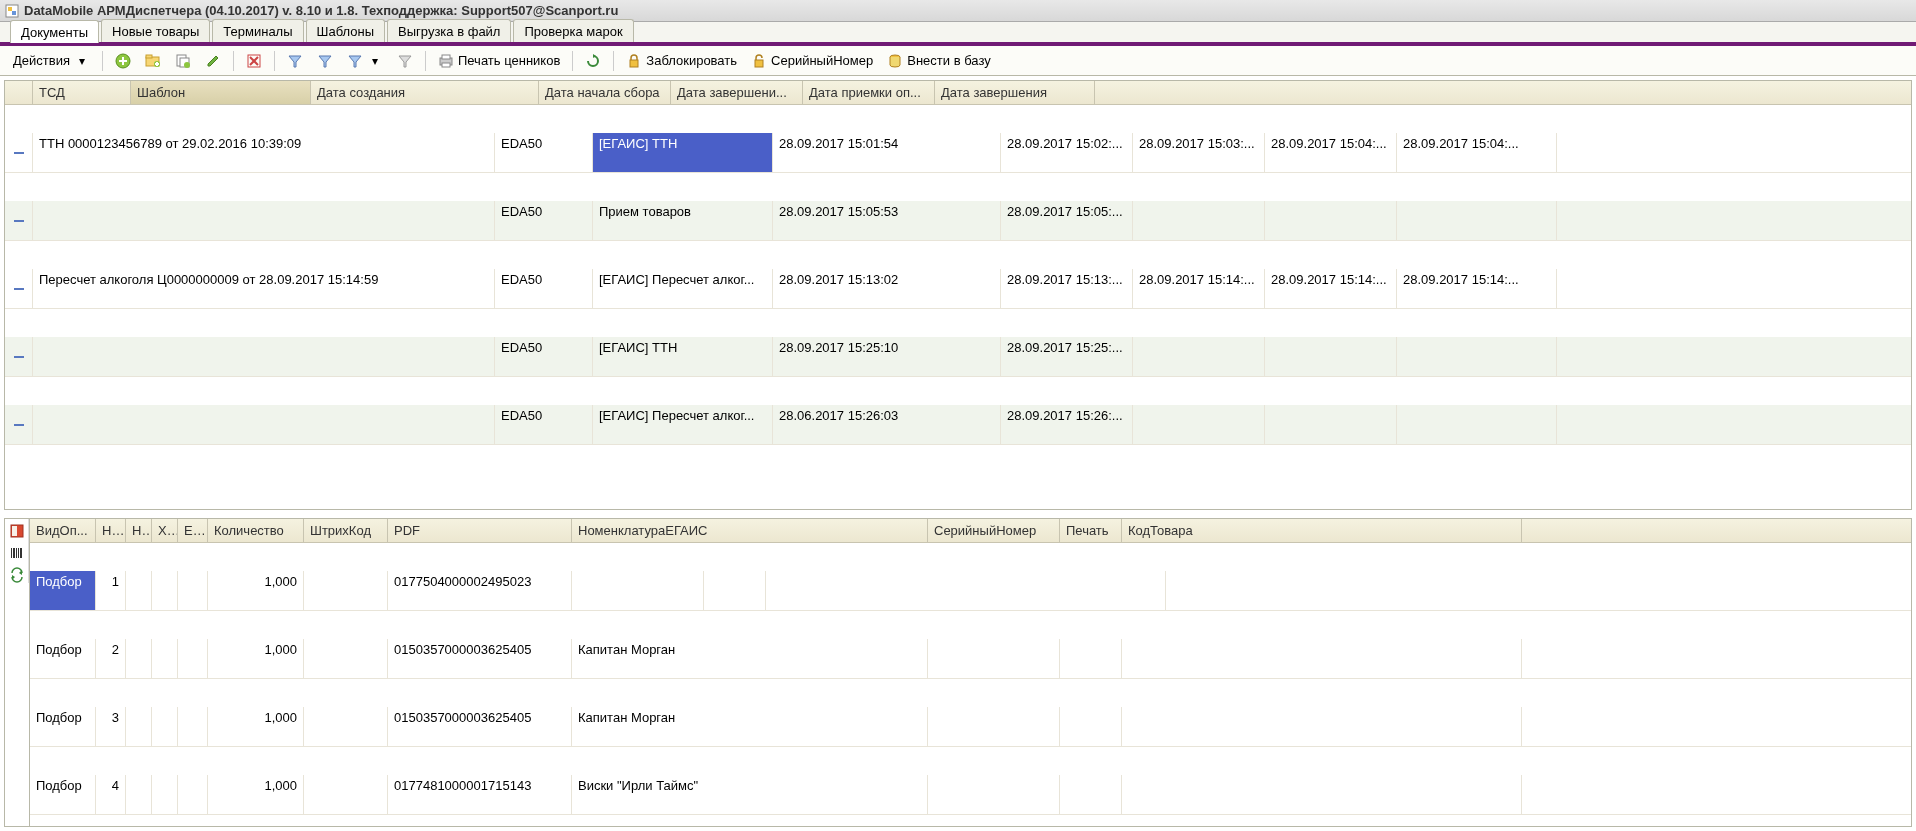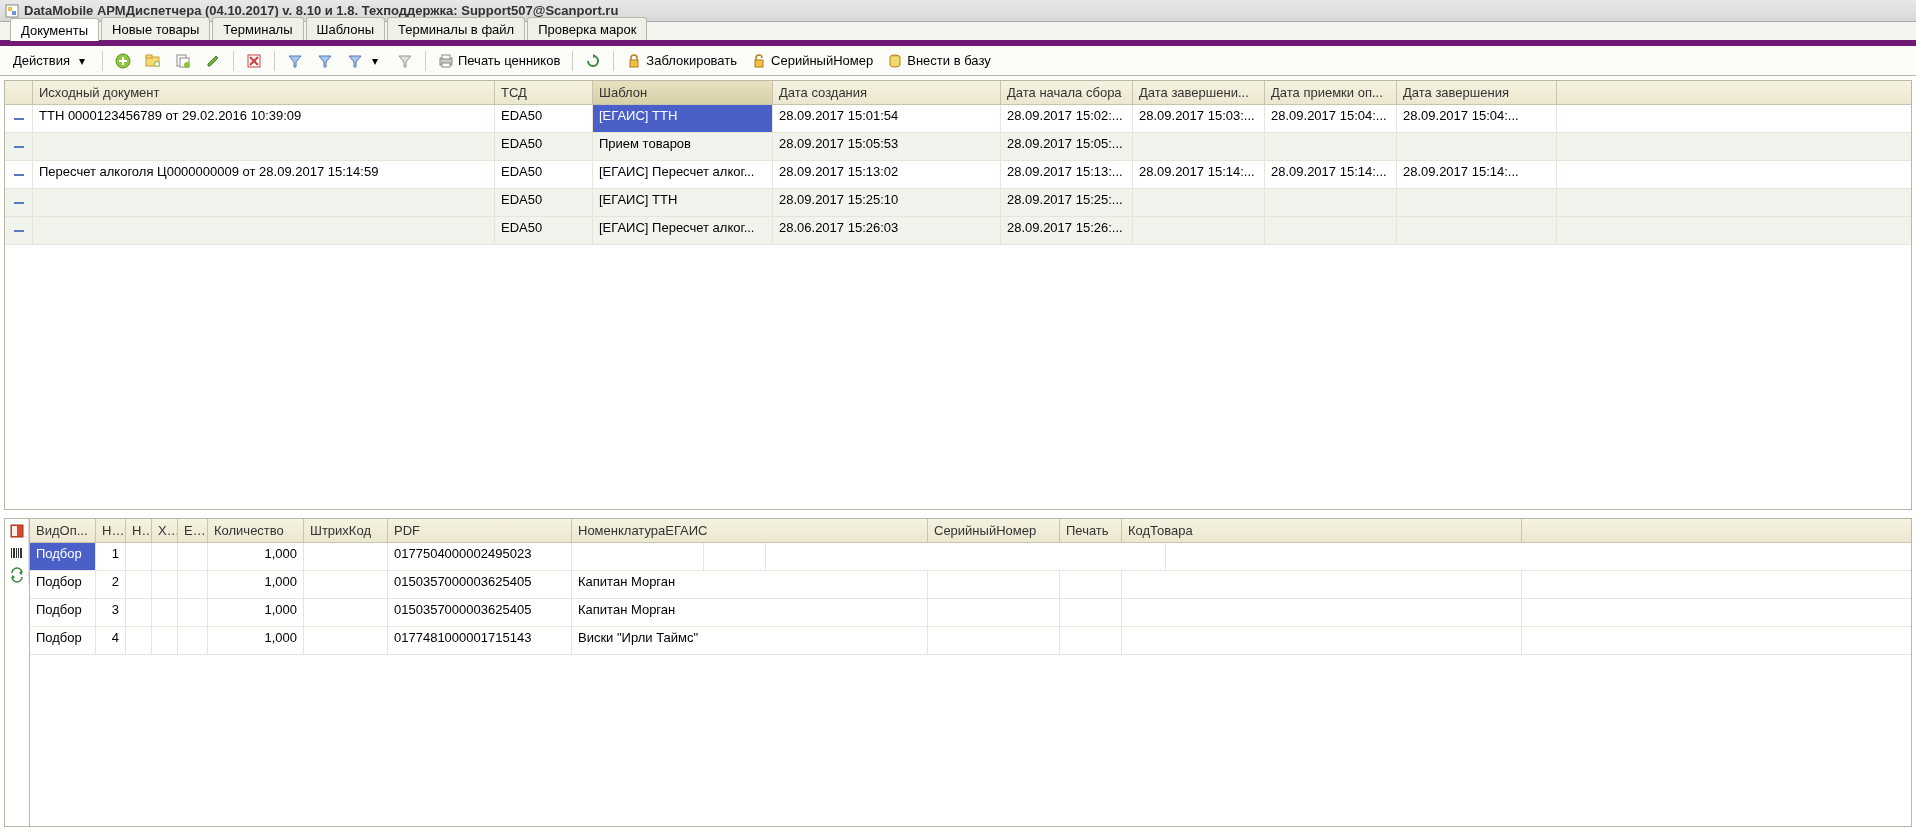--- a/index.html
+++ b/index.html
@@ -21,21 +21,21 @@
     font-weight: bold;
     font-size: 13px;
     color: #333;
   }
   .titlebar .icon {
     width: 16px; height: 16px; margin-right: 4px;
     display:inline-flex;align-items:center;justify-content:center;
   }
   .tabs {
     height: 24px;
-    border-bottom: 6px solid #701a75;
+    border-bottom: 4px solid #701a75;
     display: flex;
     align-items: flex-end;
     padding-left: 10px;
     background:#f5f5f0;
   }
   .tab {
     padding: 4px 10px 3px 10px;
     border: 1px solid #b8b8a8;
     border-bottom: none;
     margin-right: 2px;
@@ -99,22 +99,23 @@
     padding: 4px 6px;
     overflow: hidden;
     white-space: nowrap;
     text-overflow: ellipsis;
     font-size: 13px;
     color:#333;
   }
   .grid-body { overflow:auto; flex:1; background:#fff;}
   .grid-row {
     display: flex;
-    height: 28px;
+    height: 40px;
     border-bottom: 1px solid #e8e4d8;
+    margin-top: 28px;
   }
   .grid-row.alt { background: #f0f4ec; }
   .gb-cell {
     border-right: 1px solid #e8e4d8;
     padding: 3px 6px;
     overflow: hidden;
     white-space: nowrap;
     text-overflow: ellipsis;
     font-size: 13px;
   }
@@ -151,21 +152,21 @@
       </svg>
   </span>
   <span>DataMobile АРМДиспетчера (04.10.2017) v. 8.10 и 1.8. Техподдержка: Support507@Scanport.ru</span>
 </div>
 
 <div class="tabs" id="tabs">
     <div class="tab active">Документы</div>
     <div class="tab">Новые товары</div>
     <div class="tab">Терминалы</div>
     <div class="tab">Шаблоны</div>
-    <div class="tab">Терминалы в файл</div>
+    <div class="tab">Выгрузка в файл</div>
     <div class="tab">Проверка марок</div>
   </div>
 
 <div class="toolbar">
   <div class="tbtn">
     <span>Действия</span>
     <span class="ic">▾</span>
   </div>
   <div class="tsep"></div>
   <div class="tbtn">
@@ -292,21 +293,20 @@
       </span>
     <span>Внести в базу</span>
   </div>
 </div>
 
 <div class="main">
 
   <div class="grid-container upper">
     <div class="grid-header" id="upper-header">
         <div class="gh-cell" style="width: 28px;"></div>
-        <div class="gh-cell" style="width: 462px;">Исходный документ</div>
         <div class="gh-cell" style="width: 98px;">ТСД</div>
         <div class="gh-cell" style="width: 180px; background: linear-gradient(rgb(232, 224, 192), rgb(216, 208, 168));">Шаблон</div>
         <div class="gh-cell" style="width: 228px;">Дата создания</div>
         <div class="gh-cell" style="width: 132px;">Дата начала сбора</div>
         <div class="gh-cell" style="width: 132px;">Дата завершени...</div>
         <div class="gh-cell" style="width: 132px;">Дата приемки оп...</div>
         <div class="gh-cell" style="width: 160px;">Дата завершения</div>
       </div>
     <div class="grid-body" id="upper-body">
         <div class="grid-row">

